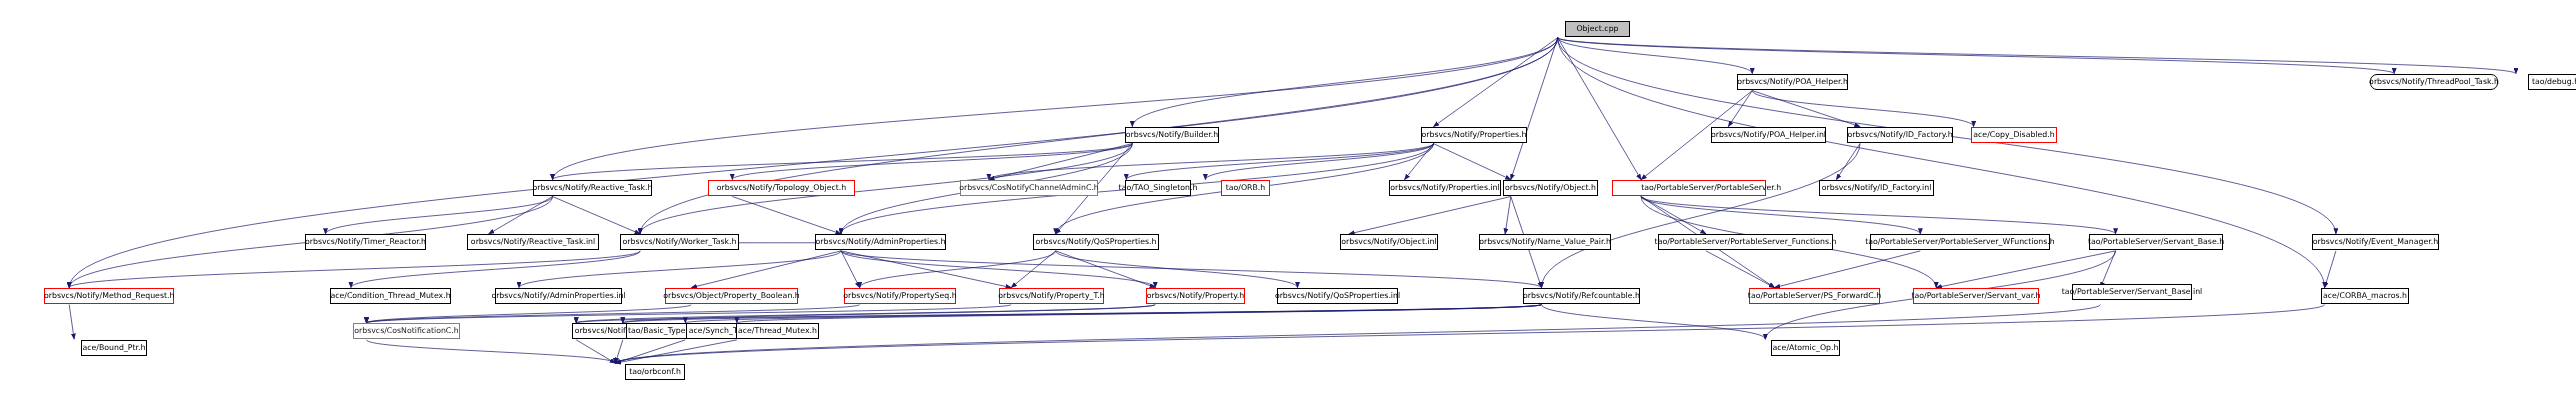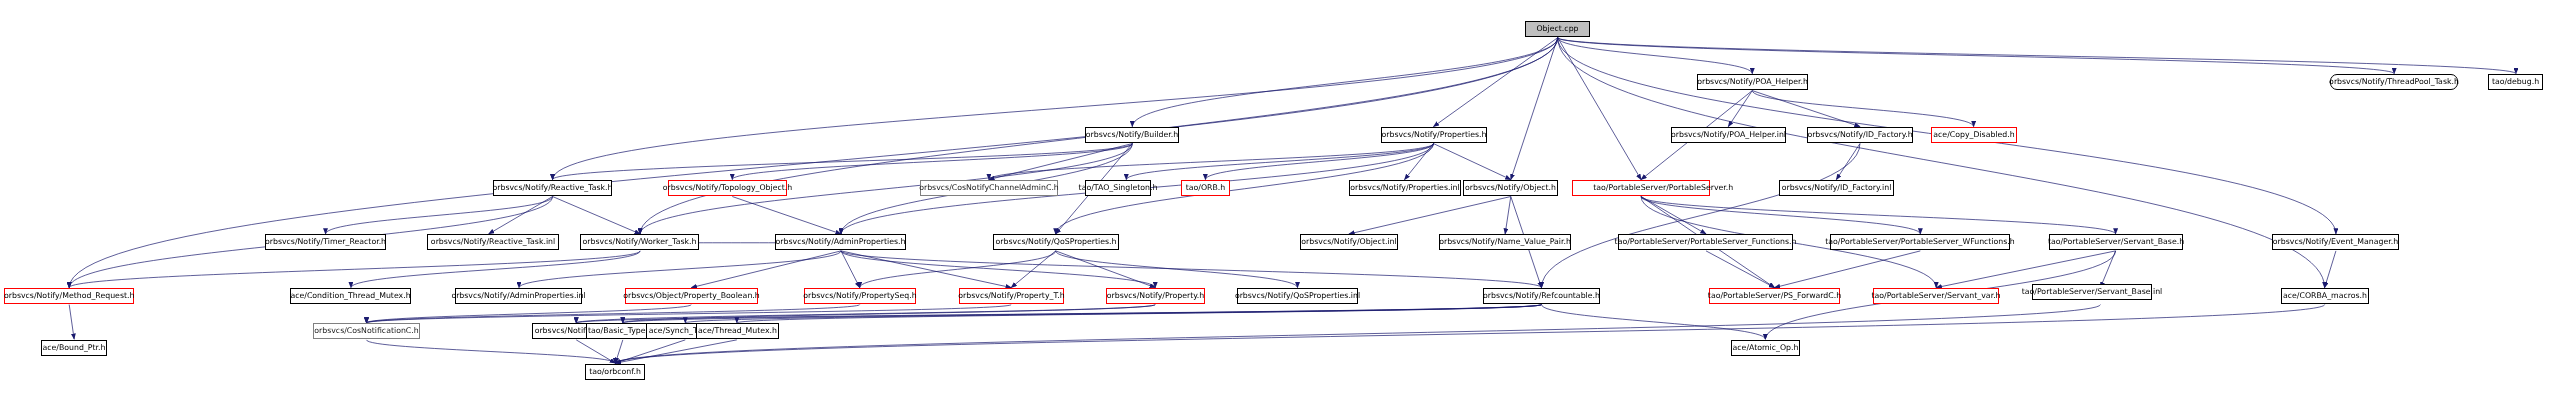--- a/index.html
+++ b/index.html
@@ -14,20 +14,21 @@
     color:#000000;
     font-size:7.8px;
     line-height:1;
     display:flex;
     align-items:center;
     justify-content:center;
     white-space:nowrap;
     height:16px;
     padding:0 3.5px;
     letter-spacing:0px;
+    margin-left:40px;
   }
   .node.red{border-color:#ff0000;}
   .node.gray{border-color:#808080;color:#222;}
   .node.root{background:#bfbfbf;border-color:#000000;}
 </style>
 </head>
 <body>
 
 <div id="graph">
   <svg id="edges" xmlns="http://www.w3.org/2000/svg" viewBox="0 0 3648 580" width="2576" height="410">
@@ -124,27 +125,27 @@
       <div class="node root" style="left: 1525px; top: 21px; width: 65px;">Object.cpp</div>
       <div class="node" style="left: 2330px; top: 74px; width: 128px; border-radius: 7px;">orbsvcs/Notify/ThreadPool_Task.h</div>
       <div class="node" style="left: 2488px; top: 74px; width: 55px;">tao/debug.h</div>
       <div class="node" style="left: 1697px; top: 74px; width: 111px;">orbsvcs/Notify/POA_Helper.h</div>
       <div class="node" style="left: 1085px; top: 127px; width: 94px;">orbsvcs/Notify/Builder.h</div>
       <div class="node" style="left: 1381px; top: 127px; width: 106px;">orbsvcs/Notify/Properties.h</div>
       <div class="node" style="left: 1671px; top: 127px; width: 115px;">orbsvcs/Notify/POA_Helper.inl</div>
       <div class="node" style="left: 1807px; top: 127px; width: 106px;">orbsvcs/Notify/ID_Factory.h</div>
       <div class="node red" style="left: 1931px; top: 127px; width: 86px;">ace/Copy_Disabled.h</div>
       <div class="node" style="left: 493px; top: 180px; width: 119px;">orbsvcs/Notify/Reactive_Task.h</div>
-      <div class="node red" style="left: 668px; top: 180px; width: 119px;">orbsvcs/Notify/Topology_Object.h</div>
+      <div class="node red" style="left: 668px; top: 180px; width: 147px;">orbsvcs/Notify/Topology_Object.h</div>
       <div class="node gray" style="left: 920px; top: 180px; width: 138px;">orbsvcs/CosNotifyChannelAdminC.h</div>
       <div class="node" style="left: 1349px; top: 180px; width: 112px;">orbsvcs/Notify/Properties.inl</div>
       <div class="node" style="left: 1085px; top: 180px; width: 66px; text-align: right;">tao/TAO_Singleton.h</div>
       <div class="node red" style="left: 1181px; top: 180px; width: 49px;">tao/ORB.h</div>
       <div class="node" style="left: 1463px; top: 180px; width: 95px;">orbsvcs/Notify/Object.h</div>
-      <div class="node red" style="left: 1572px; top: 180px; width: 138px; padding-left: 48px;">tao/PortableServer/PortableServer.h</div>
+      <div class="node red" style="left: 1572px; top: 180px; width: 154px; padding-left: 48px;">tao/PortableServer/PortableServer.h</div>
       <div class="node" style="left: 1779px; top: 180px; width: 115px;">orbsvcs/Notify/ID_Factory.inl</div>
       <div class="node" style="left: 265px; top: 234px; width: 121px;">orbsvcs/Notify/Timer_Reactor.h</div>
       <div class="node" style="left: 427px; top: 234px; width: 132px;">orbsvcs/Notify/Reactive_Task.inl</div>
       <div class="node" style="left: 580px; top: 234px; width: 119px;">orbsvcs/Notify/Worker_Task.h</div>
       <div class="node" style="left: 775px; top: 234px; width: 131px;">orbsvcs/Notify/AdminProperties.h</div>
       <div class="node" style="left: 993px; top: 234px; width: 126px;">orbsvcs/Notify/QoSProperties.h</div>
       <div class="node" style="left: 1300px; top: 234px; width: 98px;">orbsvcs/Notify/Object.inl</div>
       <div class="node" style="left: 1439px; top: 234px; width: 132px;">orbsvcs/Notify/Name_Value_Pair.h</div>
       <div class="node" style="left: 1618px; top: 234px; width: 175px;">tao/PortableServer/PortableServer_Functions.h</div>
       <div class="node" style="left: 1830px; top: 234px; width: 180px;">tao/PortableServer/PortableServer_WFunctions.h</div>

